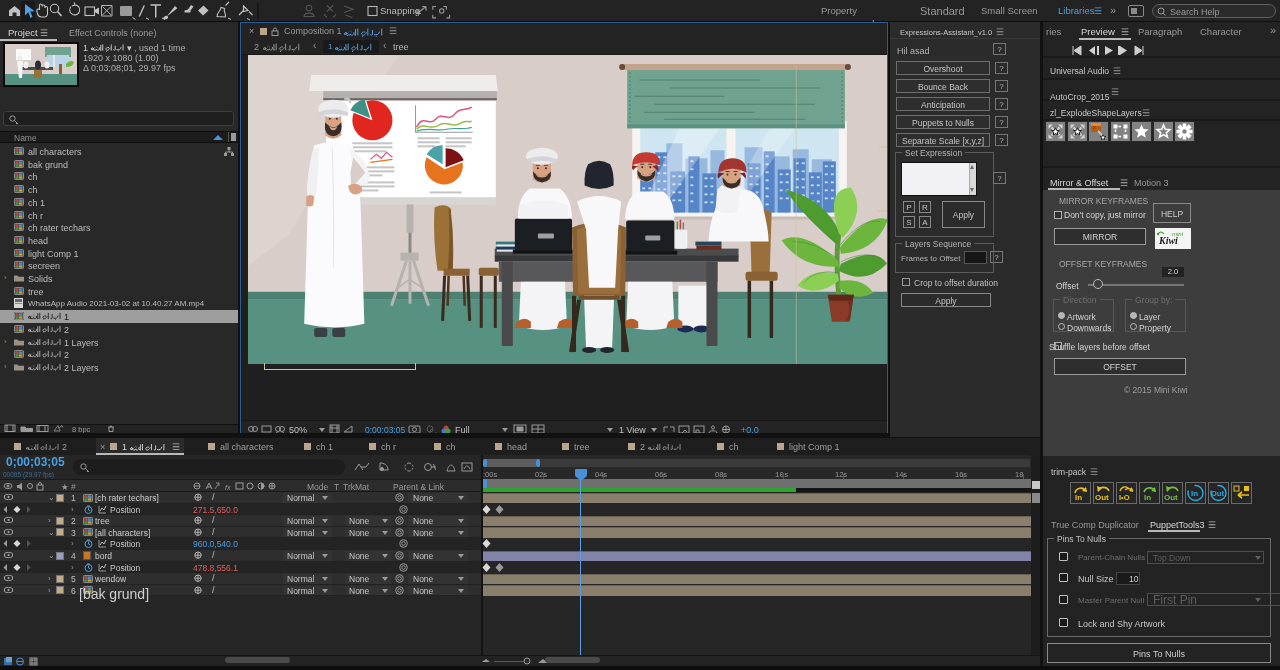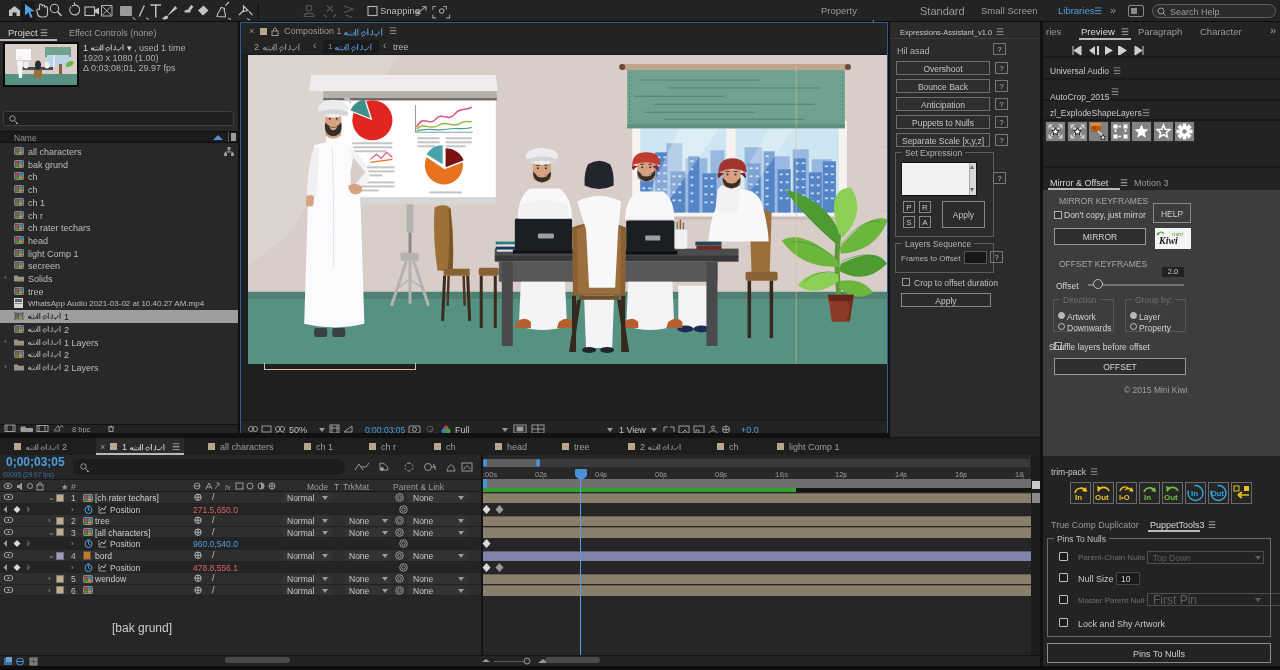--- a/index.html
+++ b/index.html
@@ -916,21 +916,21 @@
       <div class="abs" style="left: 105px; top: 508px; width: 52px; height: 2px; background: rgb(185, 185, 185);"></div>
       <div class="fieldset" style="left: 4px; top: 516px; width: 224px; height: 99px; background: rgb(35, 35, 35); border-color: rgb(106, 106, 106);">
         <span style="color:#c0c0c0;">Pins To Nulls</span>
       </div>
       <div class="abs" style="left: 16px; top: 530px; width: 9px; height: 9px; border: 1px solid rgb(192, 192, 192); background: rgb(26, 26, 26); border-radius: 1px;"></div>
       <div class="t" style="left: 35px; top: 531px; color: rgb(110, 110, 110); font-size: 8px;">Parent-Chain Nulls</div>
       <div class="abs" style="left: 104px; top: 529px; width: 117px; height: 13px; border: 1px solid rgb(78, 78, 78); color: rgb(94, 94, 94); font-size: 8.5px; line-height: 13px; padding-left: 5px;">Top Down</div>
       <div class="abs" style="left: 212px; top: 534px; width: 0px; height: 0px; border-left: 3px solid transparent; border-right: 3px solid transparent; border-top: 4px solid rgb(94, 94, 94);"></div>
       <div class="abs" style="left: 16px; top: 551px; width: 9px; height: 9px; border: 1px solid rgb(192, 192, 192); background: rgb(26, 26, 26); border-radius: 1px;"></div>
       <div class="t" style="left: 35px; top: 552px; color: rgb(200, 200, 200); font-size: 9px;">Null Size</div>
-      <div class="abs" style="left: 73px; top: 550px; width: 24px; height: 13px; background: rgb(26, 26, 26); border: 1px solid rgb(68, 68, 68); color: rgb(208, 208, 208); font-size: 8.5px; line-height: 13px; padding-left: 4px;">10</div>
+      <div class="abs" style="left: 73px; top: 550px; width: 24px; height: 13px; background: rgb(26, 26, 26); border: 1px solid rgb(68, 68, 68); color: rgb(208, 208, 208); font-size: 8.5px; line-height: 13px; padding-left: 12px;">10</div>
       <div class="abs" style="left: 16px; top: 573px; width: 9px; height: 9px; border: 1px solid rgb(192, 192, 192); background: rgb(26, 26, 26); border-radius: 1px;"></div>
       <div class="t" style="left: 35px; top: 574px; color: rgb(110, 110, 110); font-size: 8px;">Master Parent Null</div>
       <div class="abs" style="left: 104px; top: 571px; width: 139px; height: 13px; border: 1px solid rgb(78, 78, 78); color: rgb(94, 94, 94); font-size: 12px; line-height: 13px; padding-left: 5px;">First Pin</div>
       <div class="abs" style="left: 212px; top: 576px; width: 0px; height: 0px; border-left: 3px solid transparent; border-right: 3px solid transparent; border-top: 4px solid rgb(94, 94, 94);"></div>
       <div class="abs" style="left: 16px; top: 596px; width: 9px; height: 9px; border: 1px solid rgb(192, 192, 192); background: rgb(26, 26, 26); border-radius: 1px;"></div>
       <div class="t" style="left: 35px; top: 597px; color: rgb(200, 200, 200); font-size: 9px;">Lock and Shy Artwork</div>
       <div class="abs" style="left: 4px; top: 621px; width: 224px; height: 20px; border: 1px solid rgb(138, 138, 138); color: rgb(207, 207, 207); font-size: 9px; text-align: center; line-height: 20px;">Pins To Nulls</div>
     </div>
 
 <div class="abs" id="timeline" style="left:0;top:438px;width:1040px;height:228px;background:#262626;">
@@ -1242,21 +1242,21 @@
         <svg style="position:absolute;left:4px;top:2px" width="9" height="6">
           <ellipse cx="4.5" cy="3" rx="4.2" ry="2.8" fill="none" stroke="#b5b5b5"></ellipse>
           <circle cx="4.5" cy="3" r="1" fill="#b5b5b5"></circle>
         </svg>
         <span style="position:absolute;left:48px;top:1px;color:#9a9a9a;font-size:8px;">›</span>
         <div style="position:absolute;left:56px;top:1.5px;width:8px;height:8px;background:#c3ad87;border:1px solid #777;"></div>
         <span style="position:absolute;left:71px;top:1px;color:#c0c0c0;font-size:8.5px;">6</span>
         <svg style="position:absolute;left:83px;top:1.5px" width="10" height="8">
           <use href="#compicon"></use>
         </svg>
-        <span style="position:absolute;left:112px;top:1px;color:#cfcfcf;font-size:12px;margin-top:35px;">[bak grund]</span>
+        <span style="position:absolute;left:79px;top:1px;color:#cfcfcf;font-size:14px;">[bak grund]</span>
         <svg style="position:absolute;left:193px;top:1px" width="10" height="9">
           <path d="M5 1 a3.2 3.2 0 0 1 0 6.4 a3.2 3.2 0 0 1 0-6.4 M5 1 v6.4 M1.8 4.2 h6.4" stroke="#b5b5b5" fill="none"></path>
         </svg>
         <span style="position:absolute;left:212px;top:0px;color:#c0c0c0;font-size:9px;">/</span>
         <div style="position:absolute;left:283px;top:1px;width:49px;height:9.5px;background:#333;"></div>
         <span style="position:absolute;left:287px;top:1px;color:#c6c6c6;font-size:8.5px;">Normal</span>
         <div class="car" style="left:322px;top:4px;border-top-color:#9a9a9a;"></div>
         <div style="position:absolute;left:345px;top:1px;width:46px;height:9.5px;background:#333;"></div>
         <span style="position:absolute;left:349px;top:1px;color:#c6c6c6;font-size:8.5px;">None</span>
         <div class="car" style="left:382px;top:4px;border-top-color:#9a9a9a;"></div>

